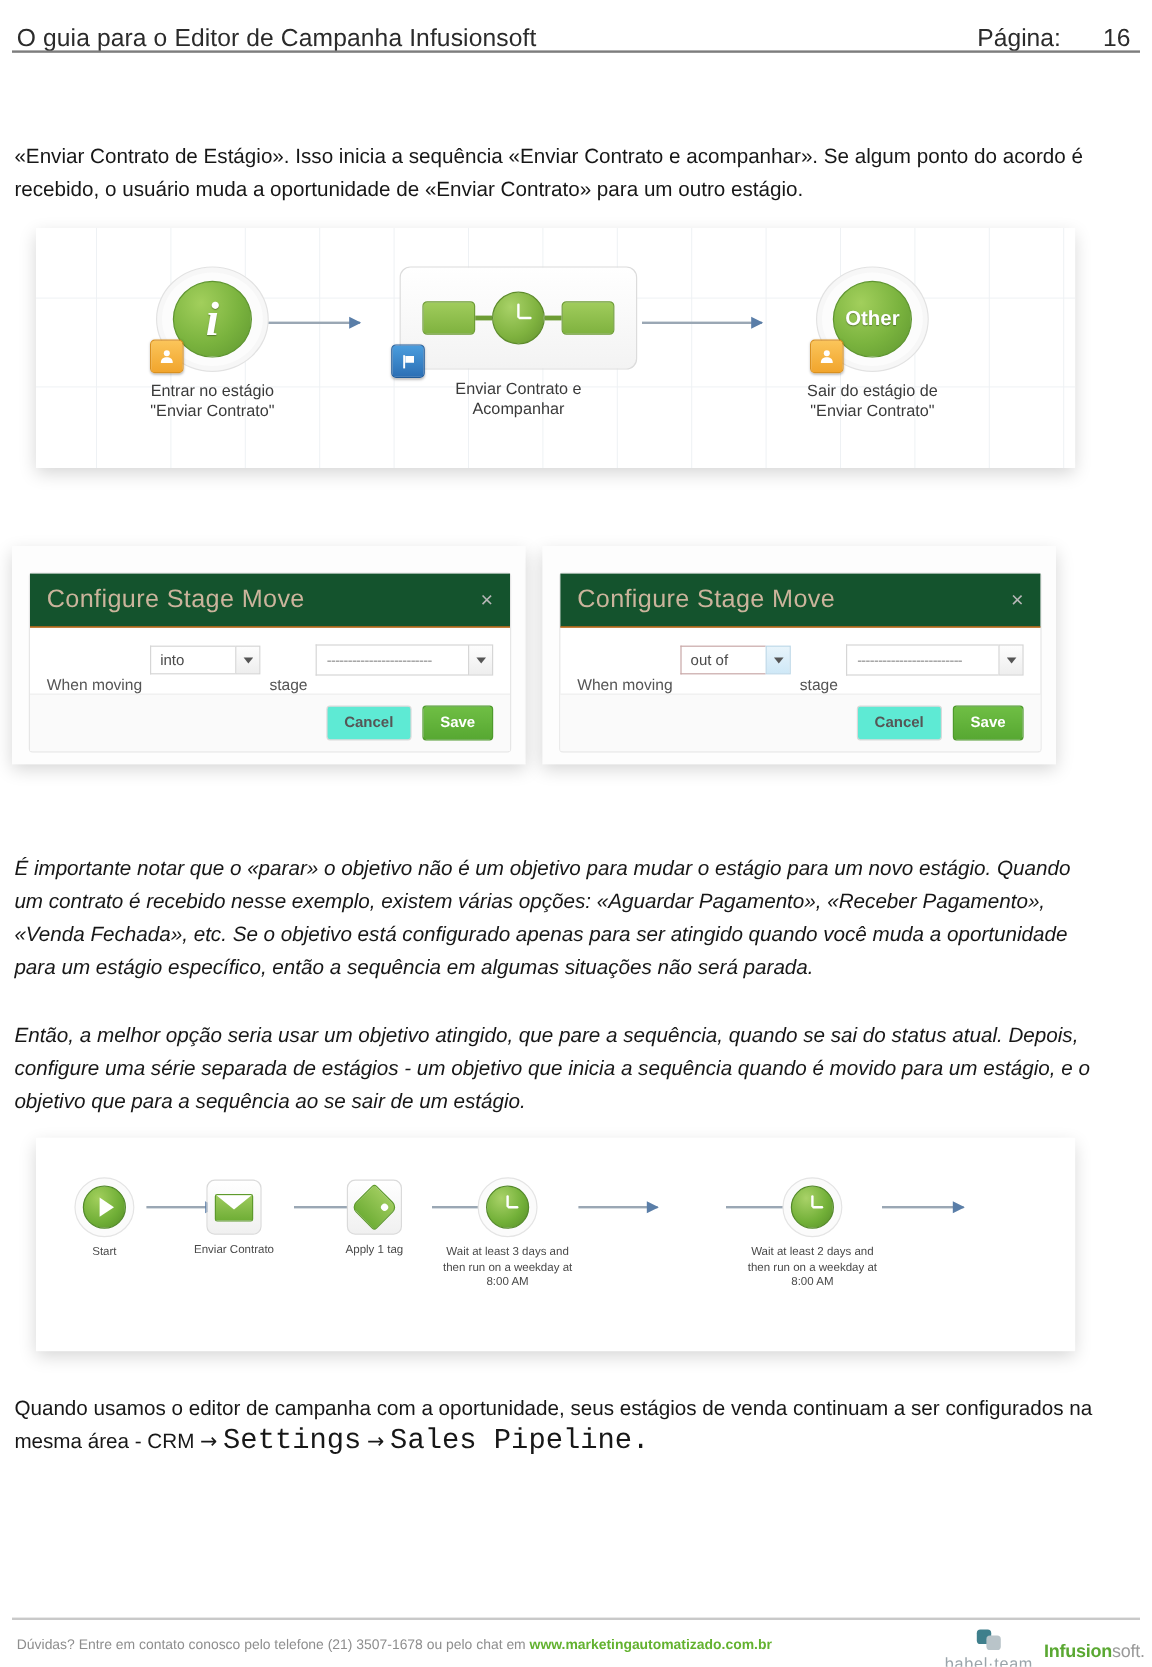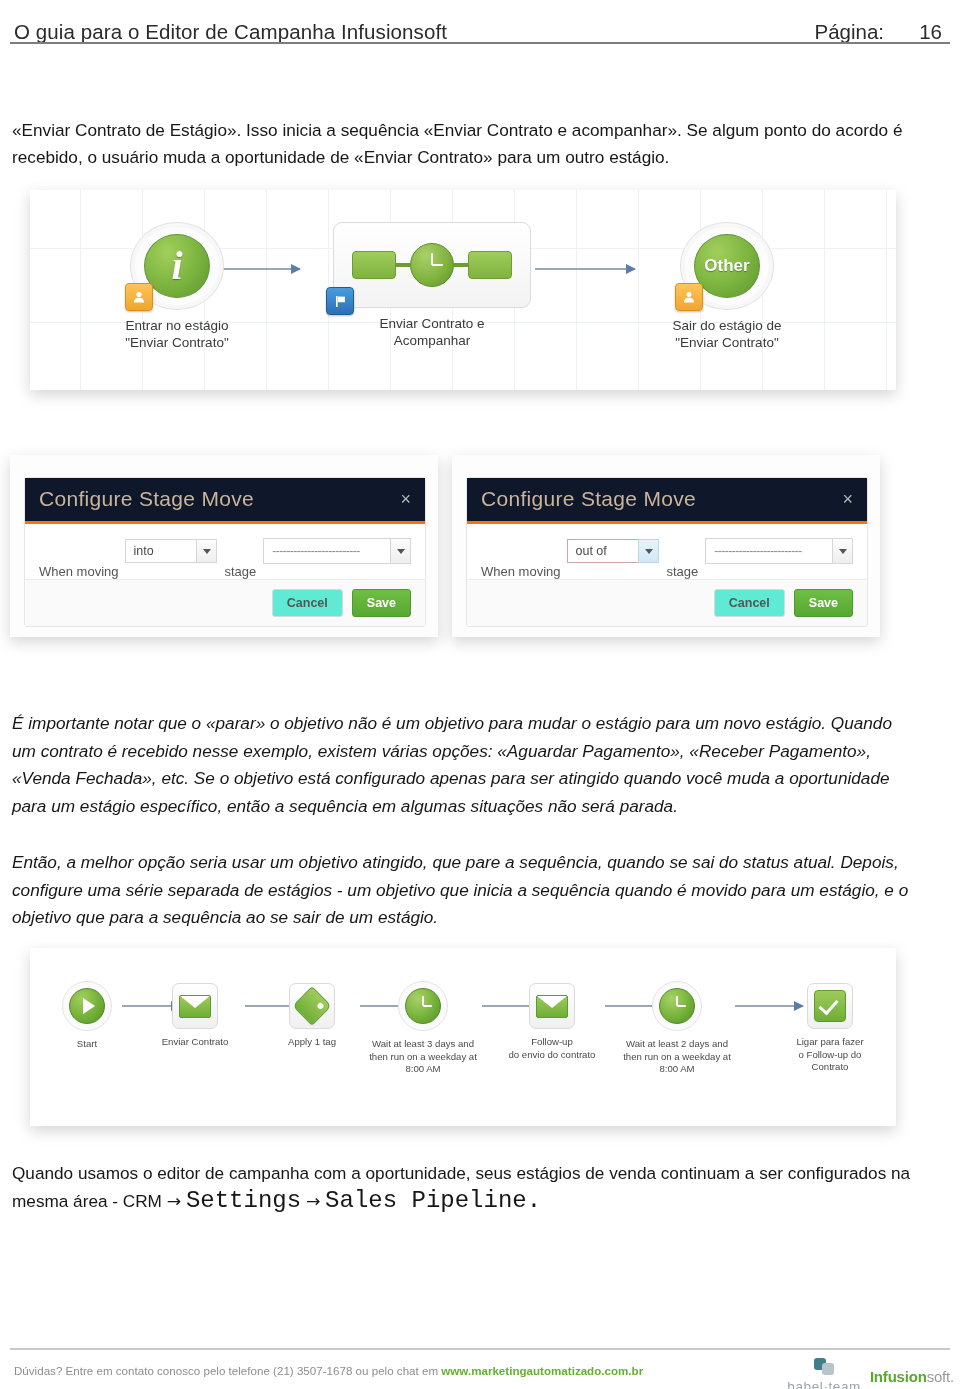--- a/index.html
+++ b/index.html
@@ -206,22 +206,22 @@
   .dlg {
     position: absolute;
     left: 14px; top: 22px; right: 12px; bottom: 10px;
     background: #ffffff;
     border: 1px solid #e6e6e6;
     border-radius: 3px;
     display: flex; flex-direction: column;
   }
   .dlg-head {
     height: 46px;
-    background: #0f172a;
-    border-bottom: 3px solid #f97316;
+    background: #14532d;
+    border-bottom: 1px solid #f97316;
     display: flex; align-items: center;
     padding: 0 14px;
   }
   .dlg-title {
     font-size: 21px;
     color: #cbb49c;
     font-weight: 300;
     letter-spacing: 0.3px;
   }
   .dlg-close {
@@ -611,45 +611,30 @@
 
   <div class="node" style="left:334px; top:33px; width:118px;">
     <div class="seq-icon-rd">
         <span class="ico-clock"></span>
       </div>
     <div class="bcap">Wait at least 3 days  and
 then run on a weekday  at
 8:00 AM</div>
   </div>
 
-  <div class="node" style="left:468px; top:35px; width:108px;">
-    <div class="seq-icon-sq">
-        <span class="ico-mail"></span>
-      </div>
-    <div class="bcap">Follow-up
-do envio do contrato</div>
-  </div>
 
   <div class="node" style="left:588px; top:33px; width:118px;">
     <div class="seq-icon-rd">
         <span class="ico-clock"></span>
       </div>
     <div class="bcap">Wait at least 2 days  and
 then run on a weekday  at
 8:00 AM</div>
   </div>
 
-  <div class="node" style="left:752px; top:35px; width:96px;">
-    <div class="seq-icon-sq">
-        <span class="ico-check"></span>
-      </div>
-    <div class="bcap">Ligar para fazer
-o Follow-up do
-Contrato</div>
-  </div>
 </div>
 
 <p class="closing-para"><span>Quando usamos o editor de campanha com a oportunidade, seus estágios de venda continuam a ser configurados na mesma área - CRM </span><span class="arrow-glyph">→</span> <span class="serif-term">Settings</span> <span class="arrow-glyph">→</span> <span class="serif-term">Sales Pipeline</span><span class="serif-term">.</span></p>
 
 <div class="footer-rule"></div>
 <div class="footer-text"><span>Dúvidas? Entre em contato conosco pelo telefone (21) 3507-1678 ou pelo chat em </span><span class="footer-url">www.marketingautomatizado.com.br</span></div>
 <div class="footer-logos">
   <div class="babel-logo">
     <span class="babel-mark">
       <span class="babel-sq-a"></span>

